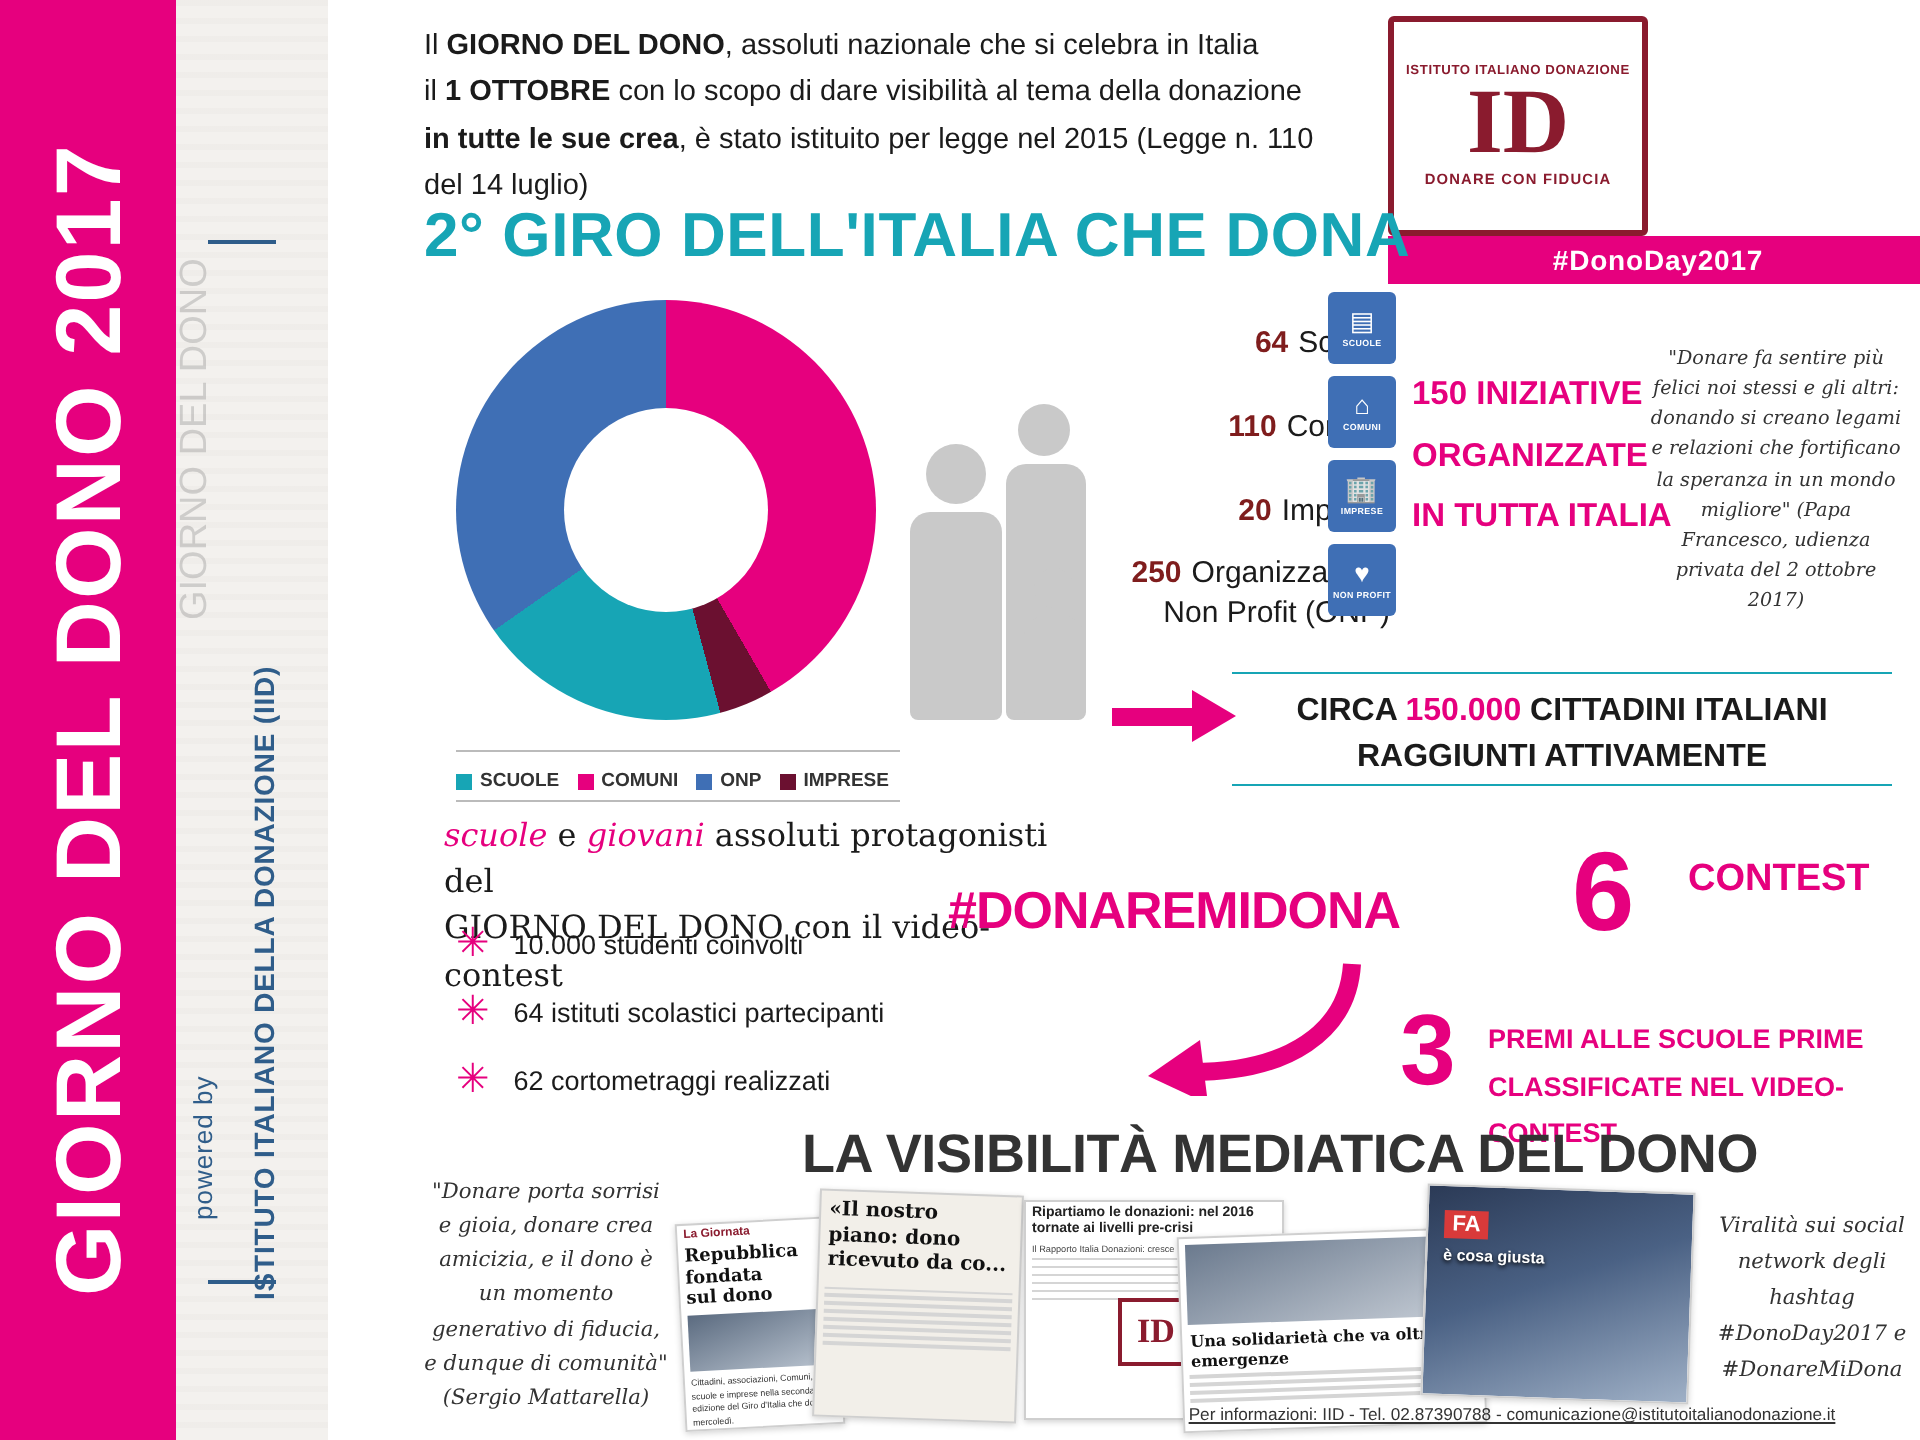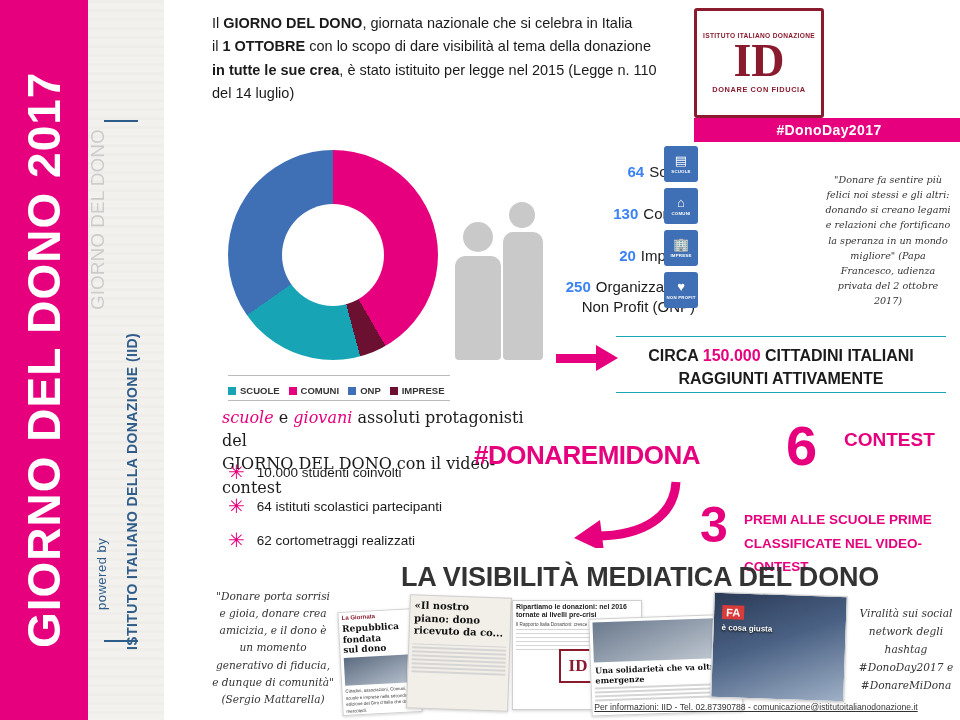--- a/index.html
+++ b/index.html
@@ -101,21 +101,21 @@
 
   
   .people{position:absolute;left:455px;top:160px;width:110px;height:200px;}
   .person{position:absolute;background:#c9c9c9;}
   .p-head{border-radius:50%;}
   .p-body{border-radius:10px 10px 4px 4px;}
 
   
   .stats{position:absolute;left:500px;top:150px;width:195px;}
   .stat{display:flex;justify-content:flex-end;align-items:center;height:42px;font-size:15px;color:#1b1b1b;text-align:right;}
-  .stat .n{color:#3b82f6;font-weight:bold;margin-right:5px;}
+  .stat .n{color:#7f1d1d;font-weight:bold;margin-right:5px;}
   .stat-icons{position:absolute;left:664px;top:146px;width:34px;}
   .si{width:34px;height:36px;background:#3f6fb5;margin-bottom:6px;border-radius:3px;
       display:flex;flex-direction:column;align-items:center;justify-content:center;color:#fff;}
   .si .g{font-size:13px;line-height:1;}
   .si .t{font-size:4.4px;font-weight:bold;margin-top:2px;letter-spacing:.2px;}
 
   
   .iniziative{
     position:absolute;left:706px;top:182px;width:130px;color:#e6007e;font-weight:bold;font-size:16.5px;line-height:1.85;
   }
@@ -196,35 +196,36 @@
     <div class="ghost-grey">GIORNO DEL DONO</div>
   </div>
   <div class="titlebar"></div>
   <div class="main-title">GIORNO DEL DONO 2017</div>
   <div class="hline"></div>
   <div class="hline2"></div>
   <div class="powered">powered by</div>
   <div class="powered-org">ISTITUTO ITALIANO DELLA DONAZIONE (IID)</div>
 
   <div class="intro">
-    <span>Il </span><b>GIORNO DEL DONO</b><span>, giornata nazionale che si celebra in Italia</span><br>
+    <span>Il </span><b>GIORNO DEL DONO</b><span>, assoluti nazionale che si celebra in Italia</span><br>
     <span>il </span><b>1 OTTOBRE</b><span> con lo scopo di dare visibilità al tema della donazione</span><br>
     <b>in tutte le sue crea</b><span>, è stato istituito per legge nel 2015 (Legge n. 110</span><br>
     <span>del 14 luglio)</span>
   </div>
 
   <div class="logo-box">
     <div class="iid-logo">
       <div class="iid-top">ISTITUTO ITALIANO DONAZIONE</div>
       <div class="iid-big">ID</div>
       <div class="iid-bot">DONARE CON FIDUCIA</div>
     </div>
   </div>
   <div class="hashtag-bar">#DonoDay2017</div>
 
+  <div class="giro-title">2° GIRO DELL'ITALIA CHE DONA</div>
 
   <div class="donut-wrap">
     <div class="donut"></div>
   </div>
   <div class="legend-rule"></div>
   <div class="legend">
     <span class="it">
         <i class="sq" style="background:#17a5b5"></i>
         <span>SCUOLE</span>
       </span>
@@ -251,21 +252,21 @@
     <div class="person p-head" style="left:62px;top:124px;width:20px;height:20px;"></div>
     <div class="person p-body" style="left:57px;top:148px;width:30px;height:52px;"></div>
   </div>
 
   <div class="stats">
     <div class="stat">
         <span class="n">64</span>
         <span>Scuole</span>
       </div>
     <div class="stat">
-        <span class="n">130</span>
+        <span class="n">110</span>
         <span>Comuni</span>
       </div>
     <div class="stat">
         <span class="n">20</span>
         <span>Imprese</span>
       </div>
     <div class="stat" style="height:20px">
         <span class="n">250</span>
         <span>Organizzazioni</span>
       </div>
@@ -286,20 +287,25 @@
     <div class="si">
         <span class="g">🏢</span>
         <span class="t">IMPRESE</span>
       </div>
     <div class="si">
         <span class="g">♥</span>
         <span class="t">NON PROFIT</span>
       </div>
   </div>
 
+  <div class="iniziative">
+    <div>150 INIZIATIVE</div>
+    <div>ORGANIZZATE</div>
+    <div>IN TUTTA ITALIA</div>
+  </div>
 
   <div class="quote-box">"Donare fa sentire più felici noi stessi e gli altri: donando si creano legami e relazioni che fortificano la speranza in un mondo migliore" (Papa Francesco, udienza privata del 2 ottobre 2017)</div>
 
   <div class="arrow1">
     <div class="shaft"></div>
     <div class="head"></div>
   </div>
   <div class="citt-rule-top"></div>
   <div class="cittadini">
     <span>CIRCA </span><span class="pink">150.000</span><span> CITTADINI ITALIANI</span><br>

